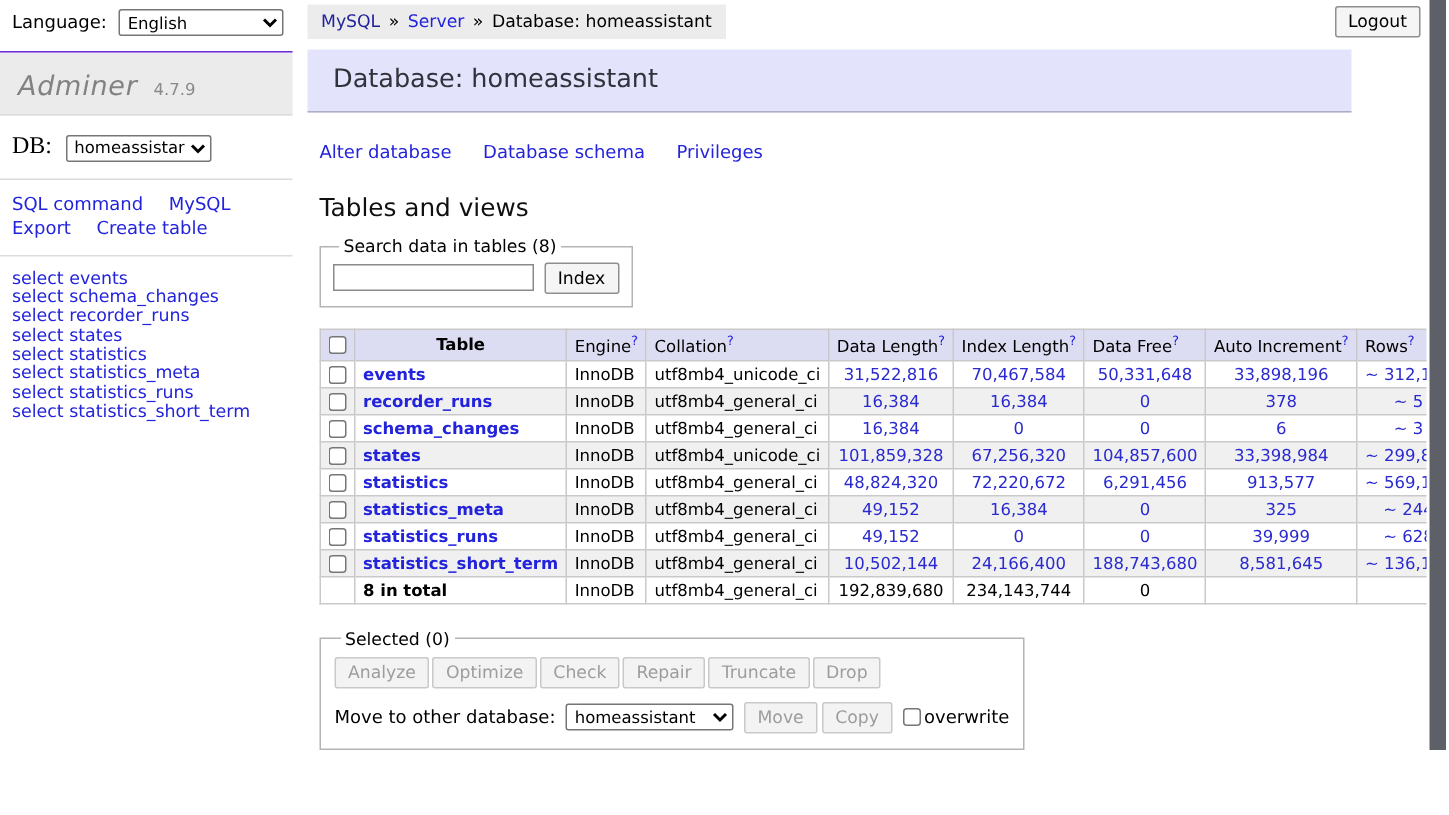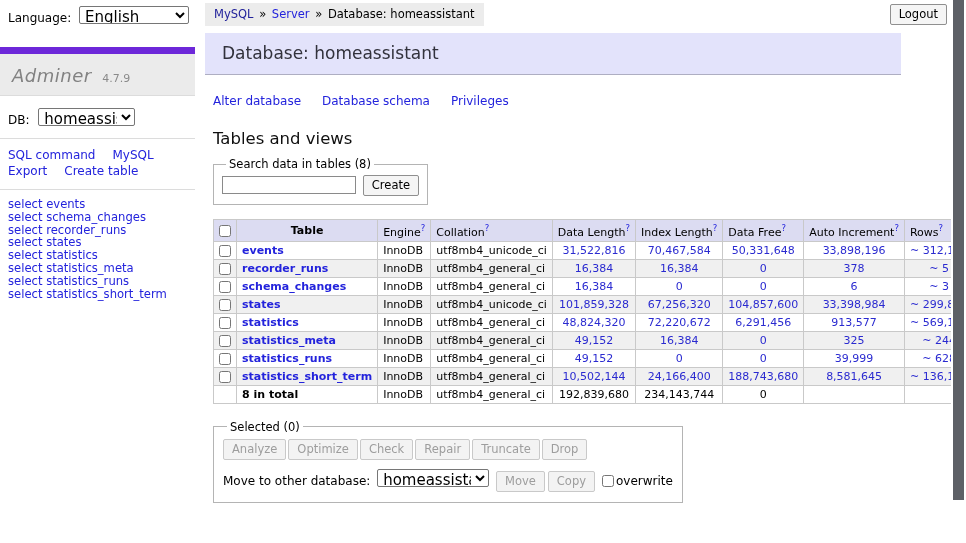--- a/index.html
+++ b/index.html
@@ -23,33 +23,33 @@
     position: absolute; top: 4px; right: 19px; z-index: 40;
     font-family: inherit; font-size: 11.5px; padding: 2px 8px 3px;
     background: #f5f5f5; border: 1px solid #8f8f8f; border-radius: 2px; color: #000; cursor: pointer;
   }
 
   
   #sidebar { position: absolute; left: 0; top: 0; width: 195px; height: 543px; background: #fff; }
   .lang-row { padding: 6px 8px 5px 8px; white-space: nowrap; }
   .lang-row label { font-size: 12px; }
   select {
-    font-family: inherit; font-size: 15px; height: 18px;
+    font-family: inherit; font-size: 11px; height: 18px;
     border: 1px solid #767676; border-radius: 2px; background: #fff; padding: 0 1px;
   }
   .lang-row select { width: 110px; margin-left: 4px; }
   #sidebar h1 {
-    margin-top: 17px; background: #ebebeb;
-    border-top: 7px solid #6d28d9; border-bottom: 1px solid #dcdcdc;
+    margin-top: 5px; background: #ebebeb;
+    border-top: 1px solid #6d28d9; border-bottom: 1px solid #dcdcdc;
     padding: 6px 12px 7px; font-weight: normal;
   }
   #sidebar h1 .brand { font-style: italic; font-size: 18px; color: #828282; letter-spacing: .5px; }
   #sidebar h1 .ver { font-size: 11px; color: #8a8a8a; margin-left: 3px; }
   .db-row { padding: 12px 8px 11px; border-bottom: 1px solid #dcdcdc; white-space: nowrap; }
-  .db-row label { font-size: 12px; }
+  .db-row label { font-size: 16px; font-family: Liberation Serif, serif; }
   .db-row select { width: 97px; margin-left: 5px; }
   .side-links { padding: 7px 8px 9px; border-bottom: 1px solid #dcdcdc; }
   .side-links p { margin: 2px 0; }
   .side-links a { margin-right: 17px; font-size: 12px; }
   .table-list { padding: 8px 8px; }
   .table-list a { display: block; font-size: 11.6px; line-height: 12.8px; }
 
   
   #main { position: absolute; left: 205px; top: 0; width: 746px; }
   #breadcrumb {
@@ -179,21 +179,21 @@
   <div id="content">
     <p class="page-links">
       <a>Alter database</a><a>Database schema</a><a>Privileges</a>
     </p>
 
     <h3 id="tables-heading">Tables and views</h3>
 
     <fieldset class="search-box">
       <legend>Search data in tables (8)</legend>
       <input type="text" value="" style="">
-      <button class="btn">Create</button>
+      <button class="btn">Index</button>
     </fieldset>
 
     <table id="tables-table">
       <thead>
         <tr>
           <td class="c-check"><input type="checkbox" style=""></td>
           <td class="c-table hd-table"><span>Table</span></td>
           <td class="c-engine"><span>Engine</span><sup class="help">?</sup></td>
           <td class="c-coll"><span>Collation</span><sup class="help">?</sup></td>
           <td class="c-dl"><span>Data Length</span><sup class="help">?</sup></td>

